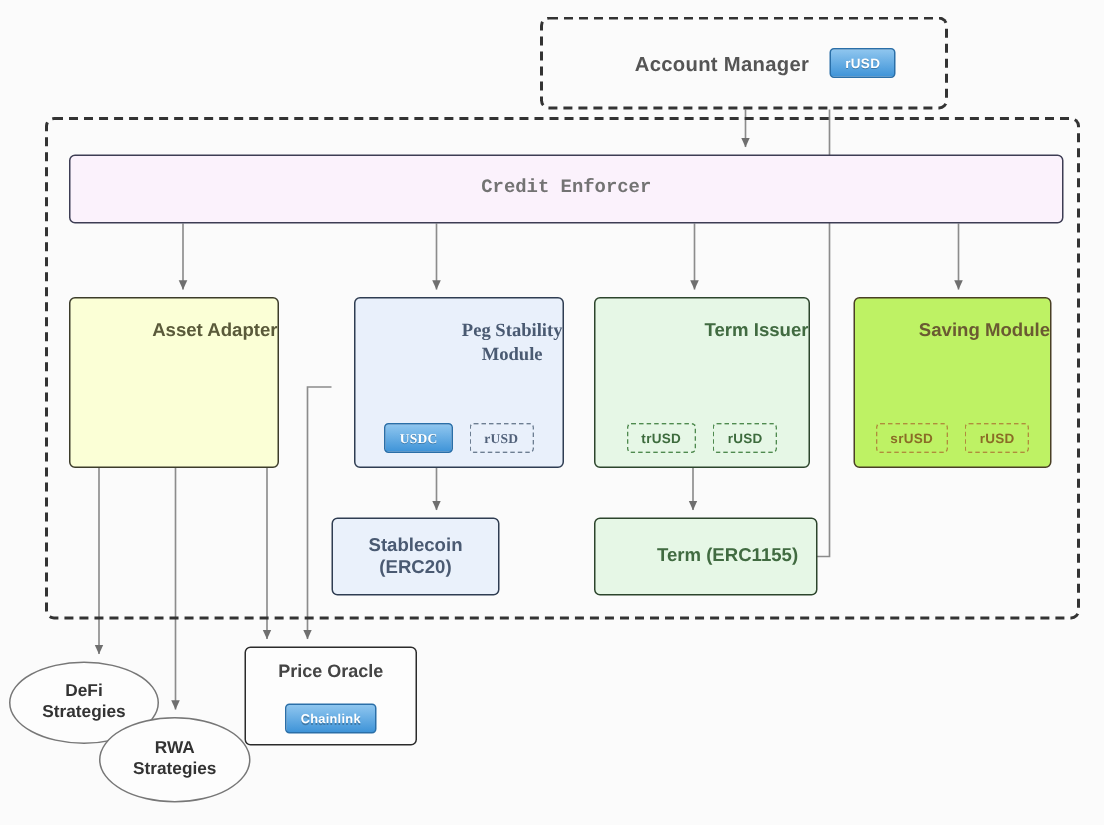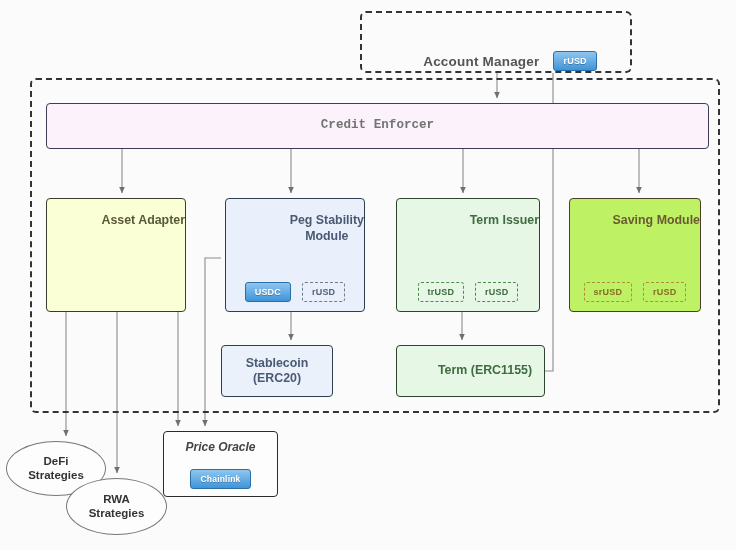--- a/index.html
+++ b/index.html
@@ -16,21 +16,21 @@
   .node{position:absolute;box-sizing:border-box;}
 
   
   .dashed-box{
     border:2px dashed #333;
     border-radius:6px;
     background:transparent;
   }
   .acct-mgr{
     left:360px;top:11px;width:272px;height:62px;
-    display:flex;align-items:flex-end;justify-content:center;
+    display:flex;align-items:center;justify-content:center;
   }
   .acct-inner{
     display:flex;align-items:center;gap:14px;
     transform:translateX(14px);
   }
   .acct-label{
     font-size:13.5px;font-weight:bold;color:#555;
     letter-spacing:.2px;white-space:nowrap;
   }
   .protocol-box{
@@ -54,21 +54,21 @@
     display:flex;align-items:center;justify-content:center;
   }
   .credit-enforcer .title{font-size:12.6px;color:#737373;font-family:Liberation Mono, monospace;}
 
   .module{
     top:198px;height:114px;
     display:flex;flex-direction:column;align-items:flex-end;
     padding-top:14px;
   }
   .asset-adapter{left:46px;width:140px;background:#fbffd6;border-color:#3c3c2a;}
-  .psm{left:225px;width:140px;background:#e9f0fb;border-color:#2f3d52;}
+  .psm{left:236px;width:140px;background:#e9f0fb;border-color:#2f3d52;font-family:Liberation Serif, serif;}
   .term-issuer{left:396px;width:144px;background:#e6f7e6;border-color:#2c452c;}
   .saving-module{left:569px;width:132px;background:#bef264;border-color:#4a3f25;}
 
   .asset-adapter .title{color:#5a5a3a;}
   .psm .title{color:#4a5a72;}
   .term-issuer .title{color:#416b41;}
   .saving-module .title{color:#6a5a32;}
 
   .badge-row{
     position:absolute;bottom:9px;left:0;right:0;
@@ -96,21 +96,21 @@
   .stablecoin{left:221px;width:112px;background:#eaf1fb;border-color:#2f3d52;}
   .stablecoin .title{color:#4a5a72;}
   .term-erc{left:396px;width:149px;background:#e6f7e6;border-color:#2c452c;padding-left:29px;}
   .term-erc .title{color:#416b41;}
 
   .price-oracle{
     left:163px;top:431px;width:115px;height:66px;
     background:#fdfdfd;border-color:#2b2b2b;
     display:flex;flex-direction:column;align-items:center;padding-top:8px;
   }
-  .price-oracle .title{color:#444;font-size:12px;font-style:italic;}
+  .price-oracle .title{color:#444;font-size:12px;}
   .chainlink{
     position:absolute;bottom:7px;
     font-size:8.5px;
   }
 
   
   .ellipse{
     border:1.4px solid #777;border-radius:50%;
     background:#fdfdfd;
     display:flex;align-items:center;justify-content:center;

